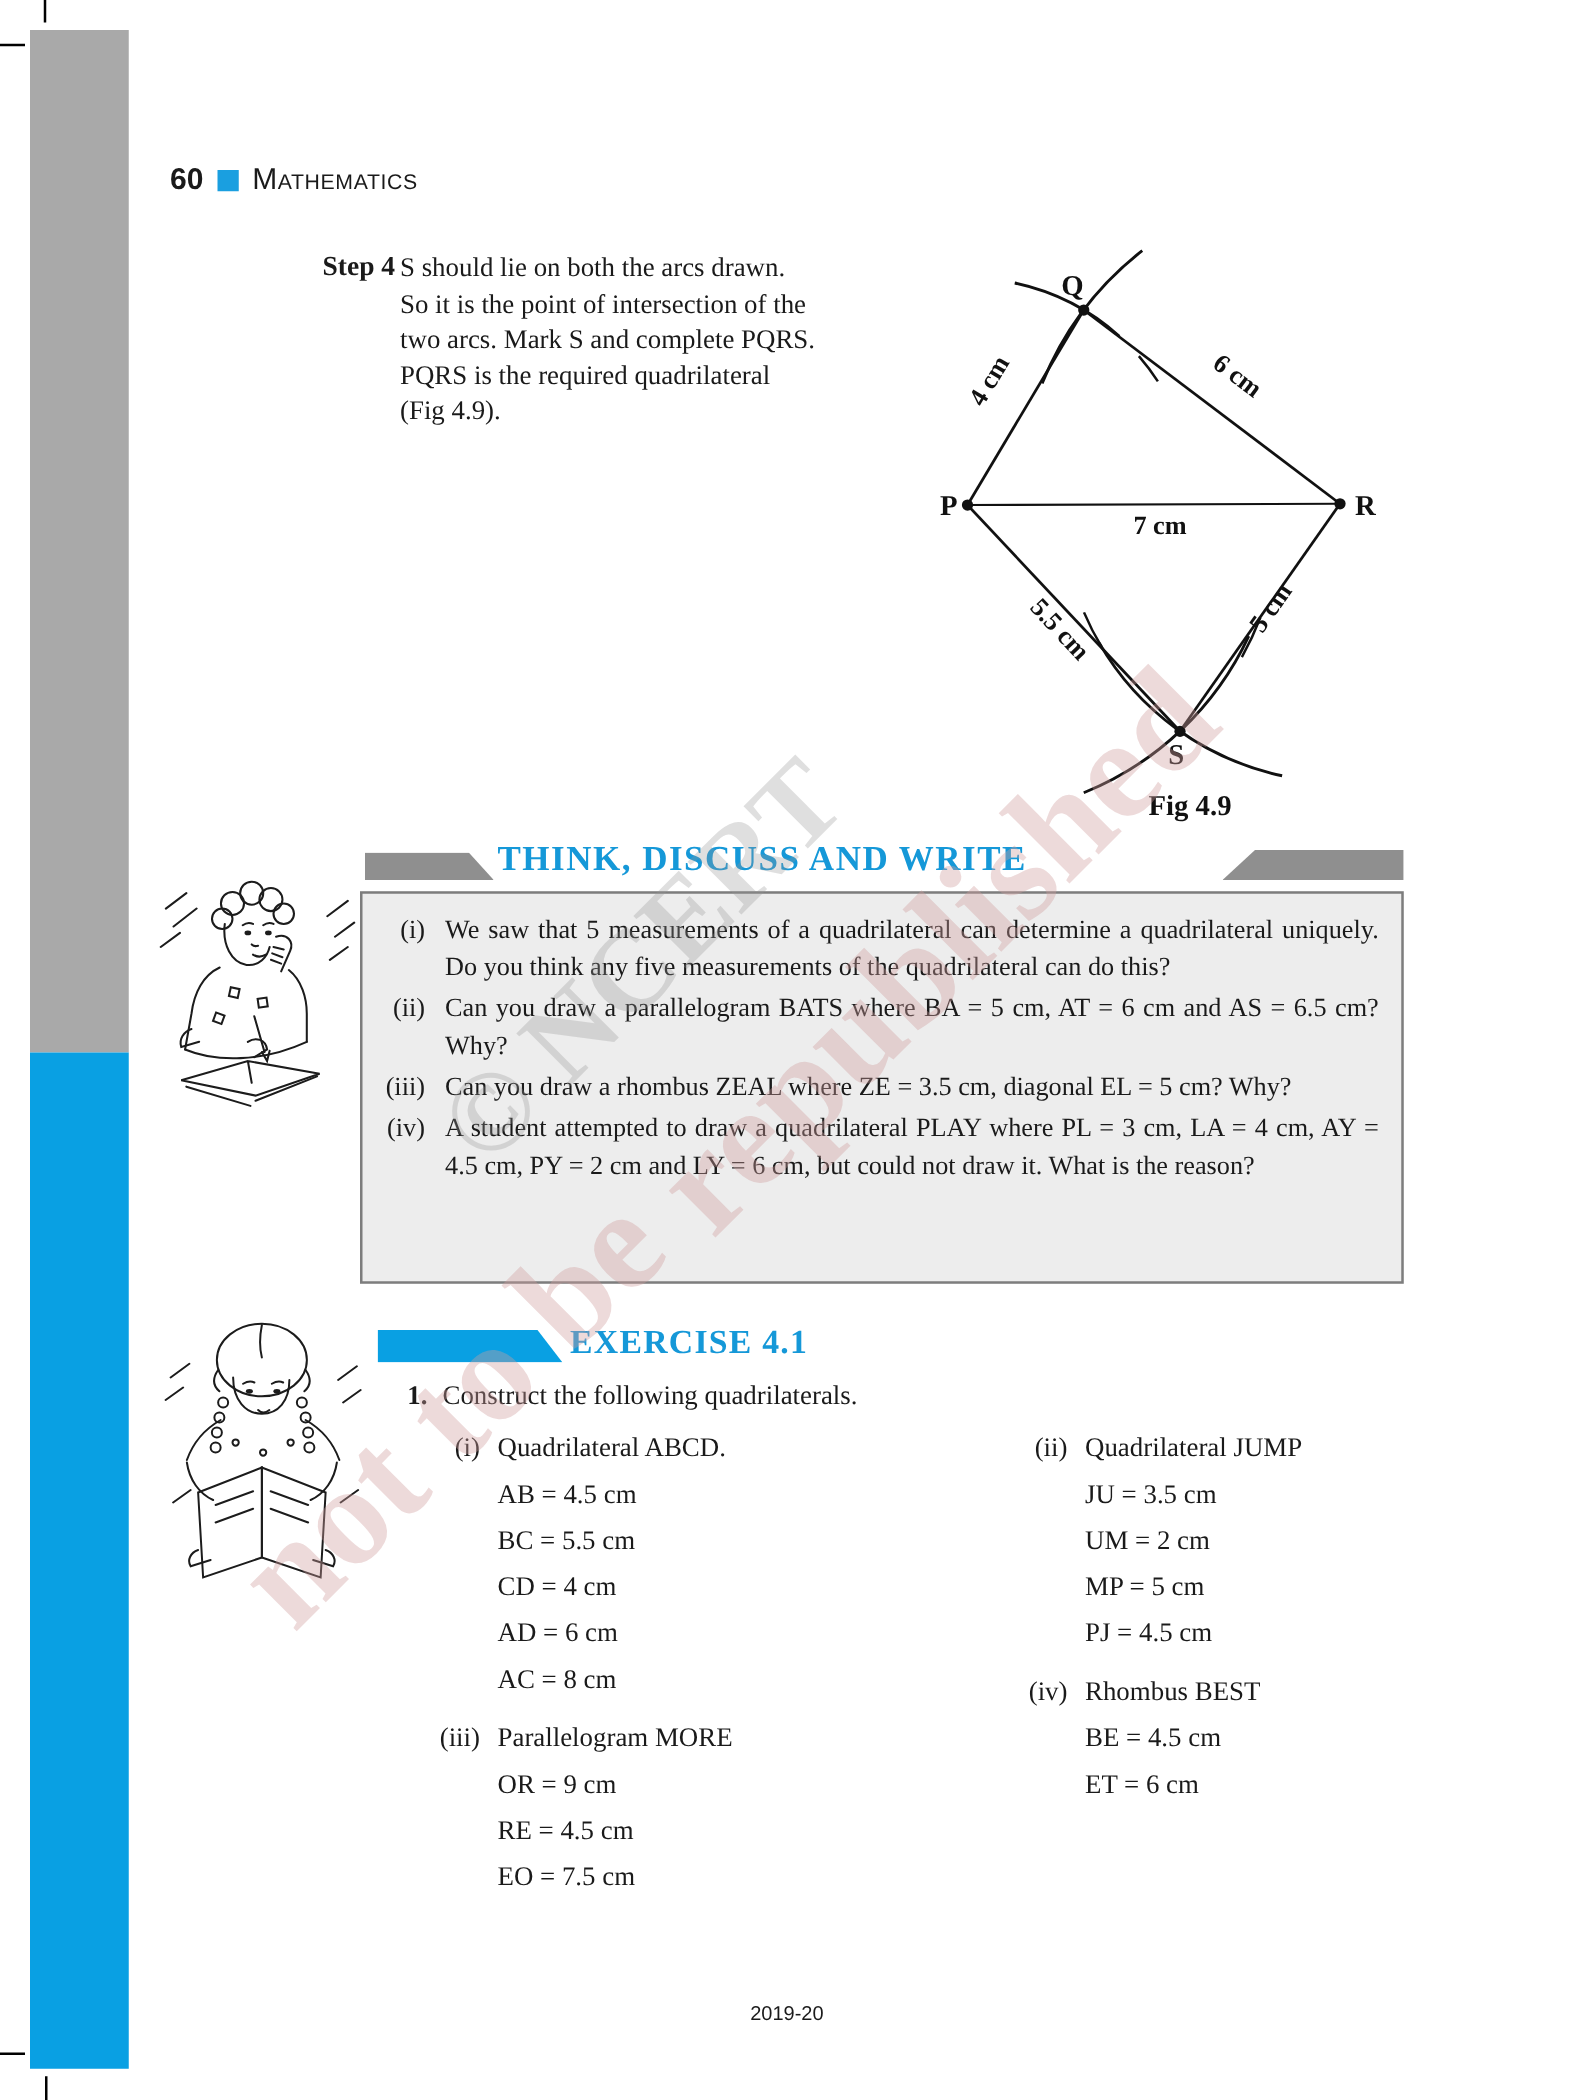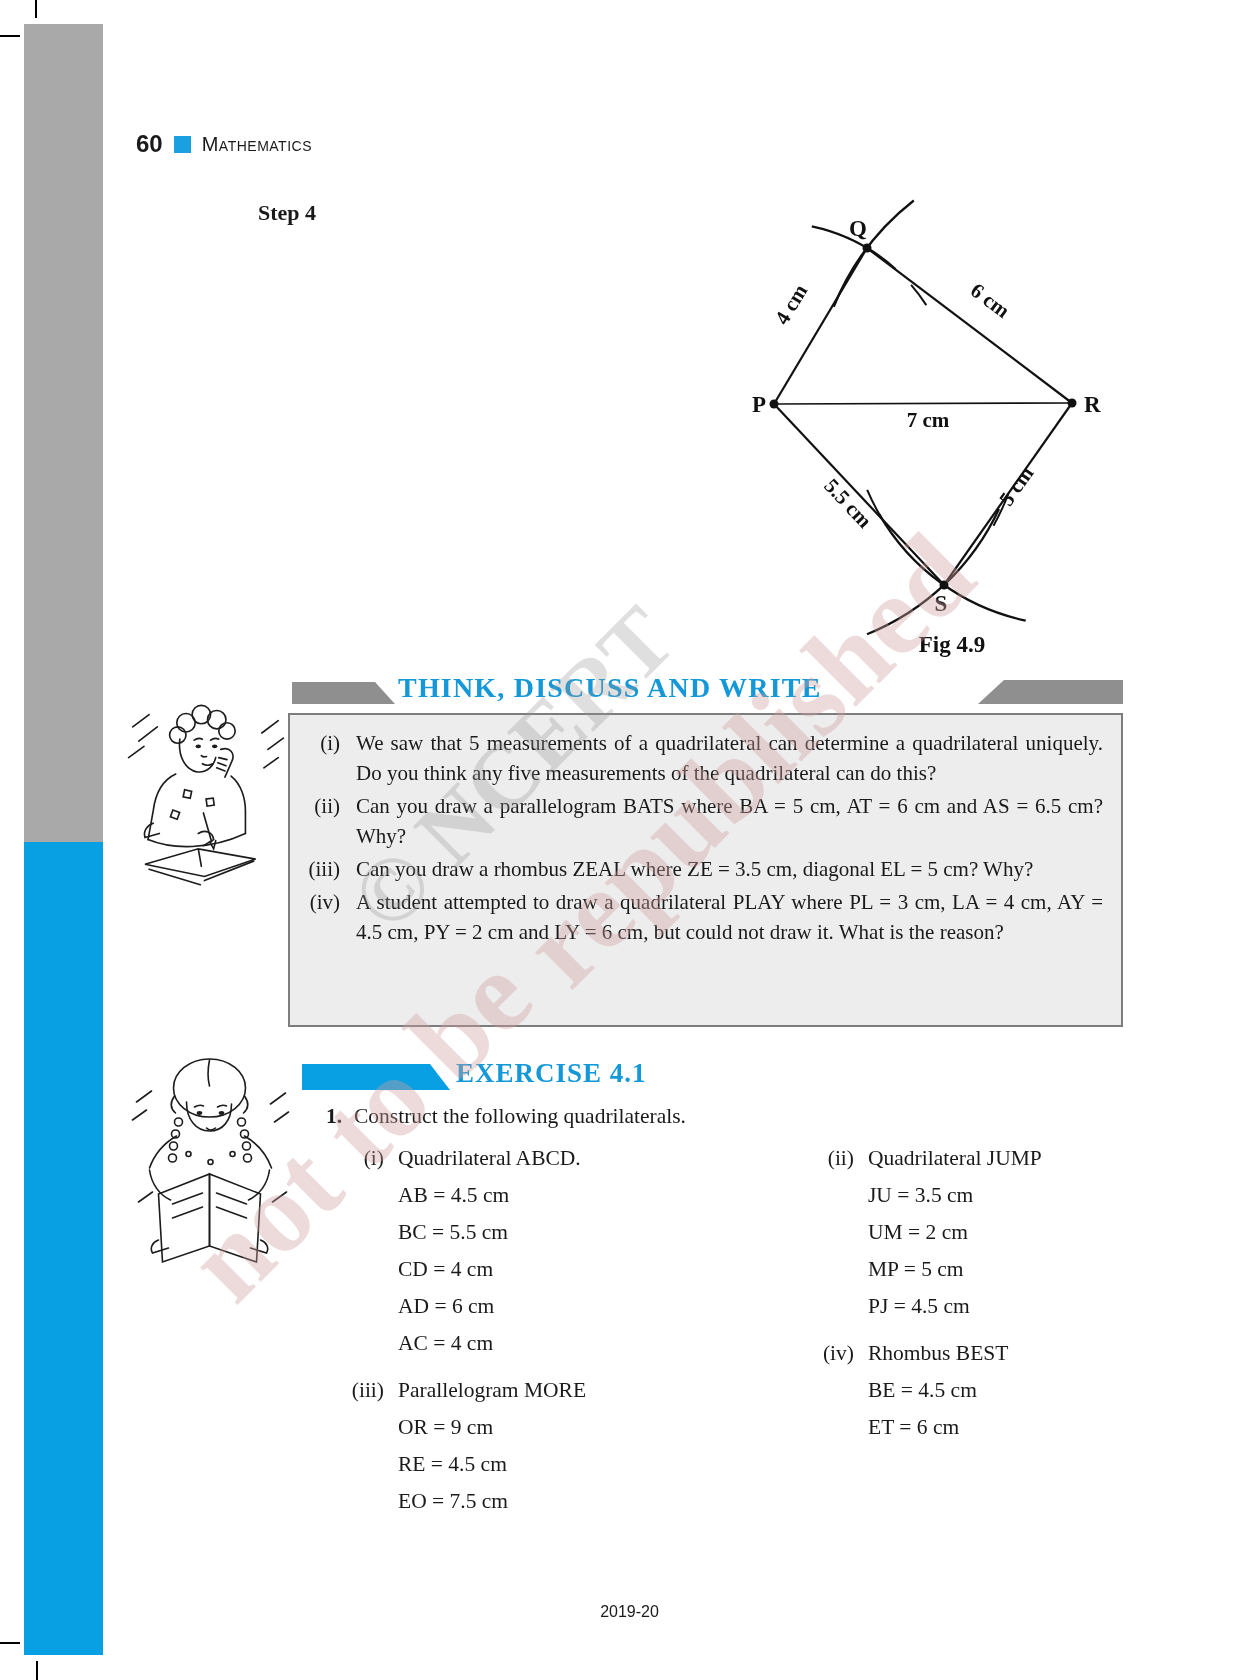--- a/index.html
+++ b/index.html
@@ -9,21 +9,21 @@
   
   .crop{background:#000;position:absolute;}
   
   #bar-gray{left:24px;top:24px;width:79px;height:818px;background:var(--sidebar-gray,#a9a9a9);}
   #bar-blue{left:24px;top:842px;width:79px;height:813px;background:var(--sidebar-blue,#09a0e3);}
   
   #header{left:136px;top:130px;display:flex;align-items:center;gap:11px;
           font-family:"Liberation Sans",sans-serif;}
   #page-num{font-size:24px;font-weight:bold;text-align:right;}
   #header-square{width:17px;height:17px;background:var(--header-square-blue,#1a9fe0);}
-  #subject{font-size:20px;font-variant:small-caps;letter-spacing:.5px;text-align:right;}
+  #subject{font-size:24px;font-variant:small-caps;letter-spacing:.5px;text-align:right;}
   
   #step4-label{left:258px;top:200px;font-size:22px;font-weight:bold;}
   #step4-text{left:320px;top:200px;width:380px;font-size:21.5px;line-height:28.5px;}
   
   #figure{left:690px;top:180px;}
   #figure path, #figure line{fill:none;stroke:#111;}
   #figure text{font-family:"Liberation Serif",serif;font-weight:bold;fill:#111;}
   .vtx{font-size:23px;}
   .side-lbl{font-size:21px;}
   
@@ -86,20 +86,27 @@
   <div id="bar-gray" class="abs"></div>
   <div id="bar-blue" class="abs"></div>
 
   <div id="header" class="abs">
     <span id="page-num">60</span>
     <span id="header-square"></span>
     <span id="subject">Mathematics</span>
   </div>
 
   <div id="step4-label" class="abs">Step 4</div>
+  <div id="step4-text" class="abs">
+    <div>S should lie on both the arcs drawn.</div>
+    <div>So it is the point of intersection of the</div>
+    <div>two arcs. Mark S and complete PQRS.</div>
+    <div>PQRS is the required quadrilateral</div>
+    <div>(Fig 4.9).</div>
+  </div>
 
   <svg id="figure" class="abs" width="480" height="495" viewBox="690 180 480 495">
 
     <line x1="774" y1="404" x2="867" y2="248" stroke-width="2.2"></line>
     <line x1="867" y1="248" x2="1072" y2="403" stroke-width="2.2"></line>
     <line x1="774" y1="404" x2="1072" y2="403" stroke-width="1.7"></line>
     <line x1="774" y1="404" x2="944" y2="585" stroke-width="2.2"></line>
     <line x1="1072" y1="403" x2="944" y2="585" stroke-width="2.2"></line>
 
     <path stroke-width="2.3" d="M 913.8 200.5 A 257 257 0 0 0 833.7 306.7"></path>
@@ -218,21 +225,21 @@
 
   <div id="col-left" class="part-col">
     <div class="part">
       <span class="part-num">(i)</span>
       <span>
         <div>Quadrilateral ABCD.</div>
         <div>AB = 4.5 cm</div>
         <div>BC = 5.5 cm</div>
         <div>CD = 4 cm</div>
         <div>AD = 6 cm</div>
-        <div>AC = 4 cm</div>
+        <div>AC = 8 cm</div>
       </span>
     </div>
     <div class="part">
       <span class="part-num">(iii)</span>
       <span>
         <div>Parallelogram MORE</div>
         <div>OR = 9 cm</div>
         <div>RE = 4.5 cm</div>
         <div>EO = 7.5 cm</div>
       </span>

